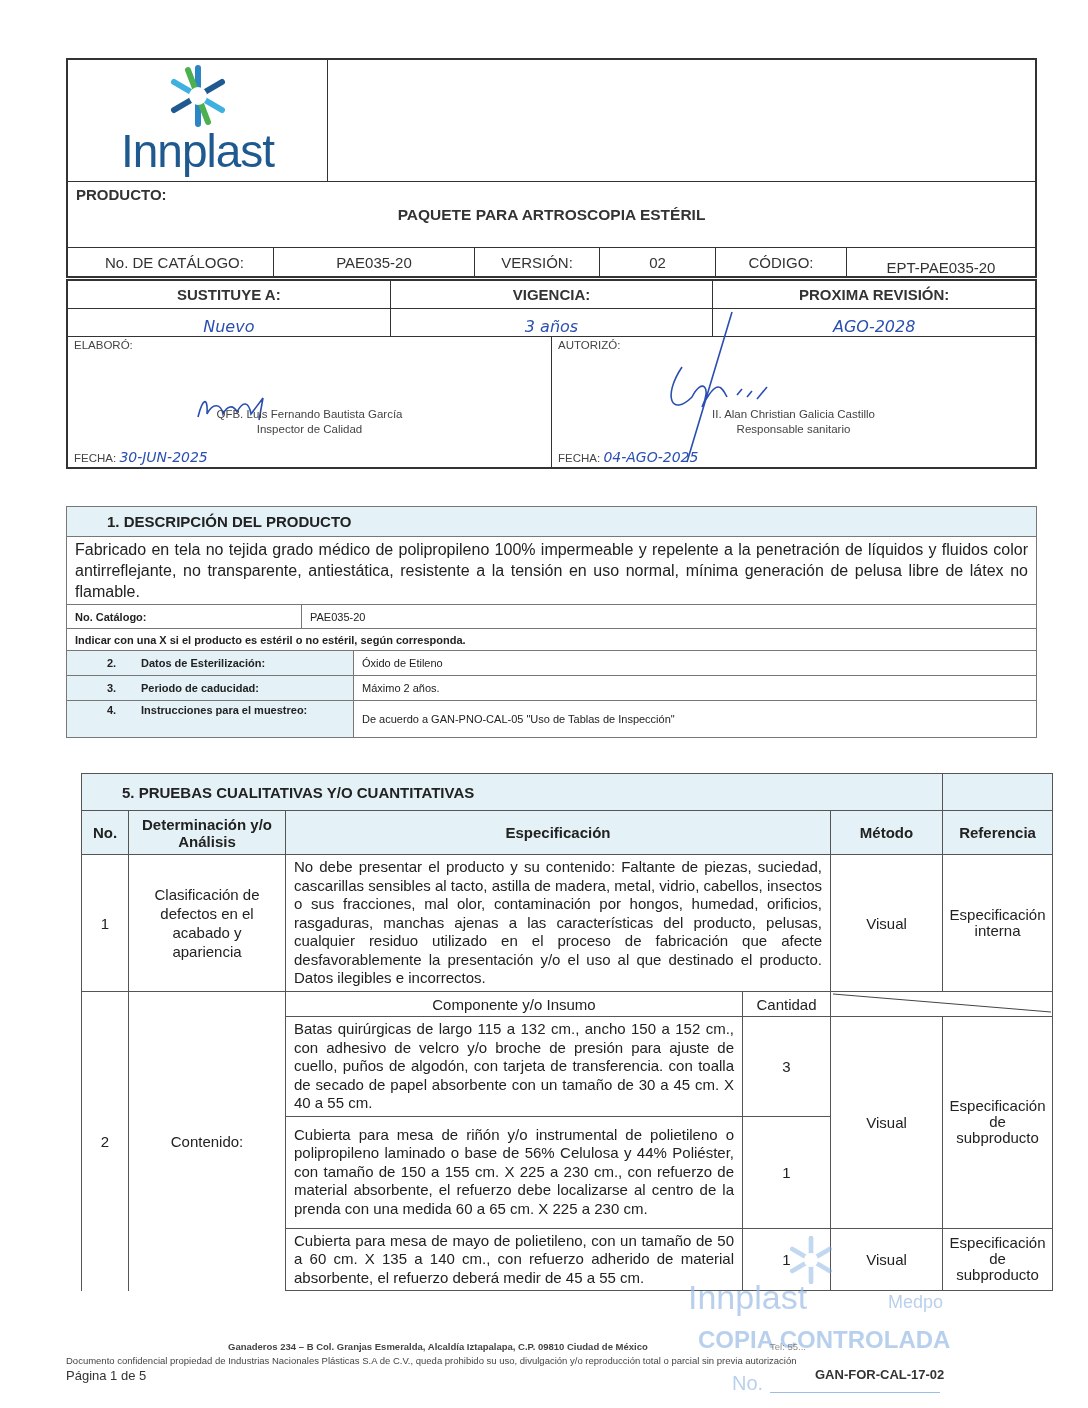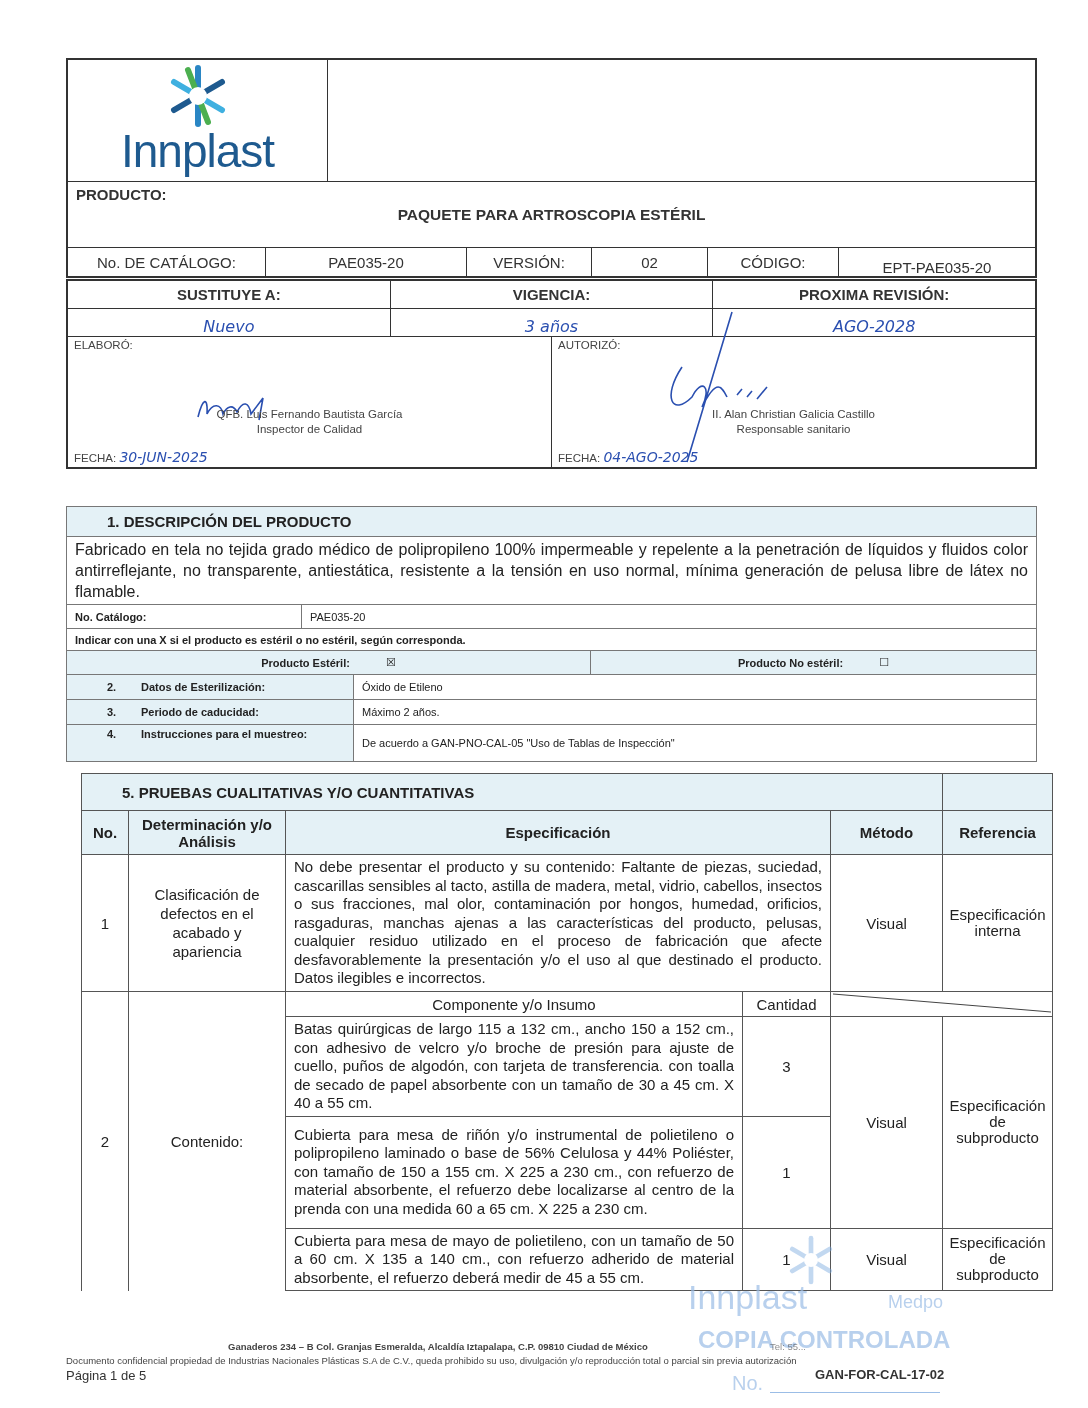--- a/index.html
+++ b/index.html
@@ -10,21 +10,21 @@
 
   
   .hdr { left: 66px; top: 58px; width: 971px; border: 2px solid #333; }
   .hdr-top { display: flex; height: 122px; border-bottom: 1.5px solid #333; }
   .logo-cell { width: 260px; border-right: 1.5px solid #333; display: flex; flex-direction: column; align-items: center; justify-content: center; }
   .logo-word { font-size: 46px; color: #1e5a8f; letter-spacing: -1px; margin-top: -4px; }
   .title-cell { flex: 1; display: flex; align-items: center; justify-content: center; font-size: 17px; font-weight: bold; color: #333; letter-spacing: 0.3px; }
   .prod-block { height: 66px; border-bottom: 1.5px solid #333; position: relative; }
   .prod-label { position: absolute; left: 8px; top: 4px; font-size: 15px; font-weight: bold; color: #333; }
   .prod-name { position: absolute; left: 0; right: 0; top: 24px; text-align: center; font-size: 15.5px; font-weight: bold; color: #333; }
-  .cat-row { display: flex; height: 28px; }
+  .cat-row { display: flex; height: 28px; padding-left: 8px; }
   .cat-row > div { border-right: 1.5px solid #333; display: flex; align-items: center; justify-content: center; font-size: 15px; color: #333; }
   .cat-row > div:last-child { border-right: none; margin-top: 11px; }
 
   .sig { left: 66px; top: 279px; width: 971px; border: 2px solid #333; }
   .sig-hdr, .sig-val { display: flex; height: 28px; border-bottom: 1.5px solid #333; }
   .sig-hdr > div, .sig-val > div { flex: 1; border-right: 1.5px solid #333; display: flex; align-items: center; justify-content: center; font-size: 15px; font-weight: bold; color: #333; }
   .sig-val > div { font-family: "DejaVu Sans", sans-serif; font-weight: normal; font-size: 16px; color: #2a4fb0; font-style: italic; align-items: flex-end; }
   .sig-hdr > div:last-child, .sig-val > div:last-child, .sig-body > div:last-child { border-right: none; }
   .sig-body { display: flex; height: 130px; }
   .sig-body > div { flex: 1; border-right: 1.5px solid #333; position: relative; font-size: 11.5px; color: #444; }
@@ -126,30 +126,20 @@
 
 <div class="abs sec" style="top:506px">
   <div class="sec-head">1.   DESCRIPCIÓN DEL PRODUCTO</div>
   <div class="desc">Fabricado en tela no tejida grado médico de polipropileno 100% impermeable y repelente a la penetración de líquidos y fluidos color antirreflejante, no transparente, antiestática, resistente a la tensión en uso normal, mínima generación de pelusa libre de látex no flamable.</div>
   <div class="row" style="height:24px">
     <div class="cell" style="width:235px;border-right:1px solid #777;font-weight:bold">No. Catálogo:</div>
     <div class="cell" style="flex:1">PAE035-20</div>
   </div>
   <div class="row" style="height:22px">
     <div class="cell" style="flex:1;font-weight:bold;padding-left:8px">Indicar con una X si el producto es estéril o no estéril, según corresponda.</div>
-  </div>
-  <div class="row blue" style="height:24px">
-    <div class="cell" style="width:524px;border-right:1px solid #777;justify-content:center;font-weight:bold">
-      <span>Producto Estéril:</span>
-      <span style="margin-left:36px;font-weight:normal">☒</span>
-    </div>
-    <div class="cell" style="flex:1;justify-content:center;font-weight:bold">
-      <span>Producto No estéril:</span>
-      <span style="margin-left:36px;font-weight:normal">☐</span>
-    </div>
   </div>
   <div class="row" style="height:25px">
     <div class="cell blue" style="width:287px;border-right:1px solid #777;font-weight:bold;padding-left:40px">
       <span style="width:34px">2.</span>
       <span>Datos de Esterilización:</span>
     </div>
     <div class="cell" style="flex:1">Óxido de Etileno</div>
   </div>
   <div class="row" style="height:25px">
     <div class="cell blue" style="width:287px;border-right:1px solid #777;font-weight:bold;padding-left:40px">

